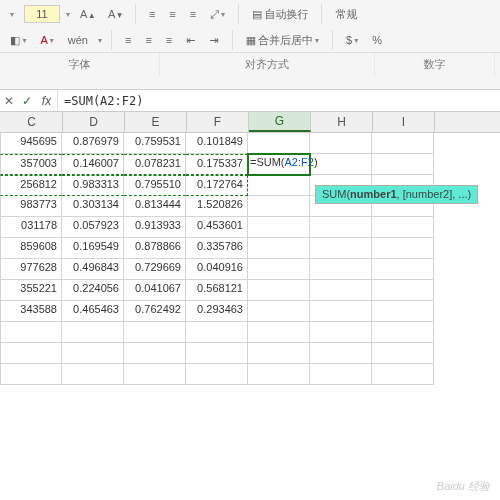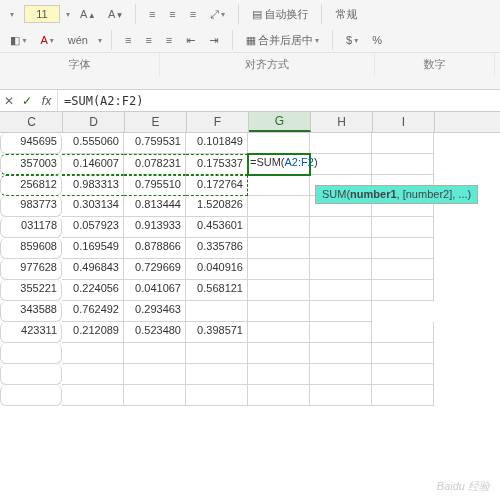--- a/index.html
+++ b/index.html
@@ -21,21 +21,21 @@
 .formula-input { flex: 1; padding: 0 6px; font-family: Consolas, monospace; color: #333; }
 
 .grid { position: relative; }
 .col-headers { display: flex; background: #f0f0f0; border-bottom: 1px solid #ccc; padding-left: 1px; }
 .col-h { width: 62px; height: 20px; border-right: 1px solid #ccc; text-align: center; font-size: 12px; color: #555; display: flex; align-items: center; justify-content: center; }
 .col-h.active { background: #d8e8d8; color: #2a6e2a; border-bottom: 2px solid #2a6e2a; }
 
 .rows { }
 .row { display: flex; height: 21px; }
 .cell { width: 62px; height: 21px; border-right: 1px solid #d4d4d4; border-bottom: 1px solid #d4d4d4; font-size: 11px; text-align: right; padding: 2px 4px 0 0; color: #333; position: relative; overflow: visible; white-space: nowrap; }
-.cell:first-child { border-left: 1px solid #d4d4d4; border-radius: 6px; }
+.cell:first-child { border-left: 1px solid #d4d4d4; }
 
 .marching { border-top: 1.5px dashed #1a7a1a !important; border-bottom: 1.5px dashed #1a7a1a !important; }
 .marching-right { border-right: 1.5px dashed #1a7a1a !important; }
 
 .active-cell { outline: 2px solid #1a7a1a; outline-offset: -1px; text-align: left; padding-left: 2px; font-family: Consolas, monospace; overflow: visible; z-index: 5; background: #fff; }
 .active-cell .blue { color: #0055cc; margin-top: 39px; }
 
 .tooltip { position: absolute; top: 185px; left: 315px; background: #5eead4; border: 1px solid #b0b0a0; padding: 2px 6px; font-size: 11px; font-family: Consolas, monospace; color: #444; z-index: 10; }
 .tooltip b { font-weight: bold; }
 
@@ -107,21 +107,21 @@
     <div class="col-h">D</div>
     <div class="col-h">E</div>
     <div class="col-h">F</div>
     <div class="col-h active">G</div>
     <div class="col-h">H</div>
     <div class="col-h">I</div>
   </div>
   <div class="rows" id="rows">
       <div class="row">
         <div class="cell">945695</div>
-        <div class="cell">0.555060</div>
+        <div class="cell">0.876979</div>
         <div class="cell">0.759531</div>
         <div class="cell">0.101849</div>
         <div class="cell"></div>
         <div class="cell"></div>
         <div class="cell"></div>
       </div>
       <div class="row">
         <div class="cell marching">357003</div>
         <div class="cell marching">0.146007</div>
         <div class="cell marching">0.078231</div>
@@ -179,36 +179,28 @@
         <div class="cell">355221</div>
         <div class="cell">0.224056</div>
         <div class="cell">0.041067</div>
         <div class="cell">0.568121</div>
         <div class="cell"></div>
         <div class="cell"></div>
         <div class="cell"></div>
       </div>
       <div class="row">
         <div class="cell">343588</div>
+        <div class="cell">0.465463</div>
         <div class="cell">0.762492</div>
         <div class="cell">0.293463</div>
         <div class="cell"></div>
         <div class="cell"></div>
         <div class="cell"></div>
       </div>
       <div class="row">
-        <div class="cell">423311</div>
-        <div class="cell">0.212089</div>
-        <div class="cell">0.523480</div>
-        <div class="cell">0.398571</div>
-        <div class="cell"></div>
-        <div class="cell"></div>
-        <div class="cell"></div>
-      </div>
-      <div class="row">
         <div class="cell"></div>
         <div class="cell"></div>
         <div class="cell"></div>
         <div class="cell"></div>
         <div class="cell"></div>
         <div class="cell"></div>
         <div class="cell"></div>
       </div>
       <div class="row">
         <div class="cell"></div>

